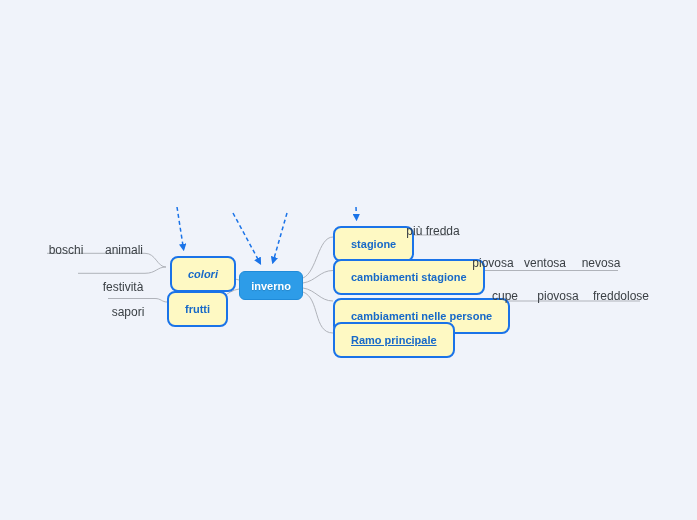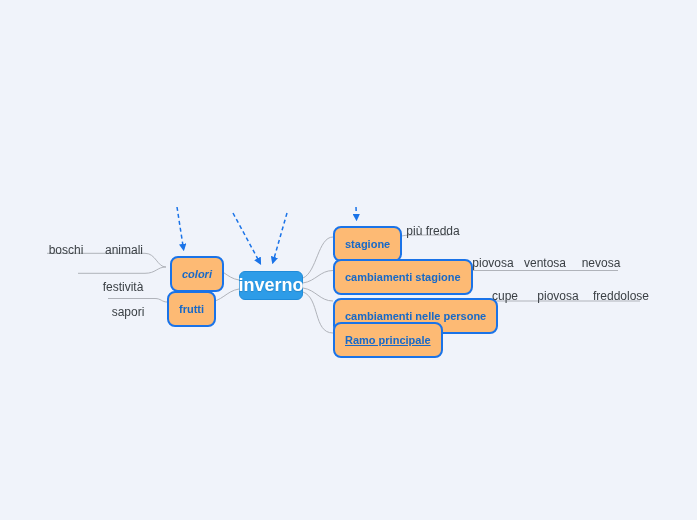--- a/index.html
+++ b/index.html
@@ -19,41 +19,41 @@
     font-family:"Liberation Sans", sans-serif;
     position:relative;
   }
   .canvas{position:absolute;inset:0;}
   svg.layer{position:absolute;left:0;top:0;width:697px;height:520px;}
   .conn{stroke:var(--line);stroke-width:1;fill:none;}
   .dash{stroke:var(--arrow);stroke-width:1.5;fill:none;stroke-dasharray:4 3;}
   .ah-fill{fill:var(--arrow);}
   .node{
     position:absolute;
-    background:#fdba74;
+    background:#fef9c3;
     border:2px solid var(--node-border);
     border-radius:8px;
     color:var(--node-text);
     font-weight:bold;
     font-size:11px;
     line-height:12px;
-    padding:4px 10px;
+    padding:4px 16px;
     white-space:nowrap;
     cursor:pointer;
     height:36px;
     display:flex;align-items:center;justify-content:center;
   }
   .node-root{
     position:absolute;
     background:var(--root-fill);
     border:1px solid var(--root-border);
     border-radius:6px;
     color:#ffffff;
     font-weight:bold;
-    font-size:18px;
+    font-size:11px;
     padding:0 10px;
     white-space:nowrap;
     height:29px;width:64px;
     display:flex;align-items:center;justify-content:center;
     cursor:pointer;
     text-shadow:0 1px 1px rgba(0,0,0,0.15);
   }
   .leaf{
     position:absolute;
     transform:translateX(-50%);

